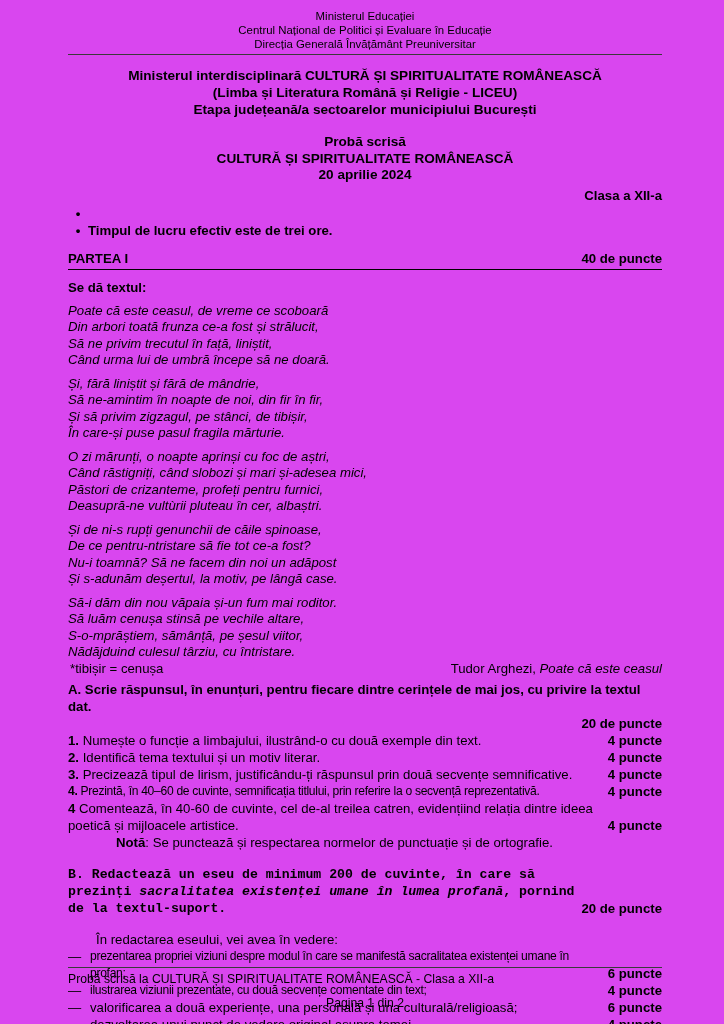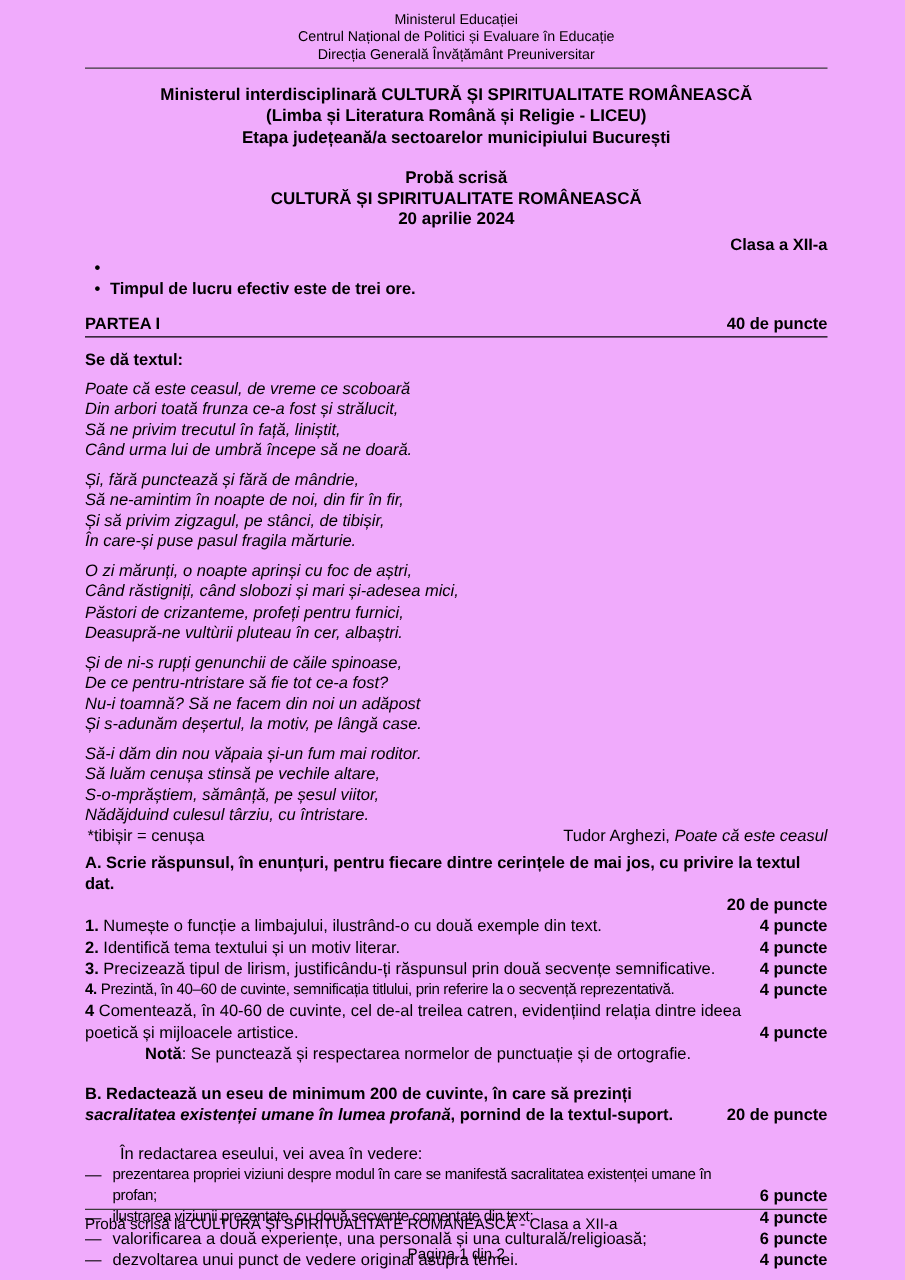--- a/index.html
+++ b/index.html
@@ -1,19 +1,19 @@
 <!DOCTYPE html>
 <html><head>
 <meta charset="utf-8">
 <style>
   html,body{margin:0;padding:0;background:#ffffff;}
   .page{
     position:relative;
     width:724px;height:1024px;
-    background:#f0abfc;
+    background:#d946ef;
     color:#000;
     font-family:"Liberation Sans","DejaVu Sans",sans-serif;
     font-size:13.2px;
     box-sizing:border-box;
     padding:10px 62px 0 68px;
     overflow:hidden;
   }
   .center{text-align:center;}
   .bold{font-weight:bold;}
   .italic{font-style:italic;}
@@ -33,21 +33,21 @@
   .task-intro{font-weight:bold;margin-top:4px;line-height:17px;}
   .pts-line{text-align:right;font-weight:bold;line-height:17px;}
   .task-row{display:flex;line-height:17px;}
   .task-text{flex:1;}
   .pts{font-weight:bold;white-space:nowrap;align-self:flex-end;padding-left:6px;}
   .num{font-weight:bold;}
   .condensed{font-size:12.1px;letter-spacing:-0.3px;}
   .note-line{line-height:17px;padding-left:48px;}
   .section-b{margin-top:15px;}
   .b-intro{display:flex;line-height:17px;}
-  .b-text{flex:1;font-weight:bold;}
+  .b-text{flex:1;font-weight:bold;font-family:Liberation Mono, monospace;}
   .guidance{margin-top:14px;text-indent:28px;line-height:17px;}
   .dash-row{display:flex;line-height:17px;}
   .dash{flex:0 0 22px;}
   .footer{position:absolute;left:68px;right:62px;bottom:13px;}
   .footer-left{font-size:12.2px;margin-top:4px;line-height:15px;}
   .footer-page{font-size:12.2px;text-align:center;margin-top:9px;line-height:15px;}
 </style>
 </head>
 <body>
 
@@ -92,21 +92,21 @@
   <div class="se-da">Se dă textul:</div>
 
   <div class="poem">
     <div class="stanza">
       <div>Poate că este ceasul, de vreme ce scoboară</div>
       <div>Din arbori toată frunza ce-a fost și strălucit,</div>
       <div>Să ne privim trecutul în față, liniștit,</div>
       <div>Când urma lui de umbră începe să ne doară.</div>
     </div>
     <div class="stanza">
-      <div>Și, fără punctează și fără de mândrie,</div>
+      <div>Și, fără liniștit și fără de mândrie,</div>
       <div>Să ne-amintim în noapte de noi, din fir în fir,</div>
       <div>Și să privim zigzagul, pe stânci, de tibișir,</div>
       <div>În care-și puse pasul fragila mărturie.</div>
     </div>
     <div class="stanza">
       <div>O zi mărunți, o noapte aprinși cu foc de aștri,</div>
       <div>Când răstigniți, când slobozi și mari și-adesea mici,</div>
       <div>Păstori de crizanteme, profeți pentru furnici,</div>
       <div>Deasupră-ne vultùrii pluteau în cer, albaștri.</div>
     </div>

